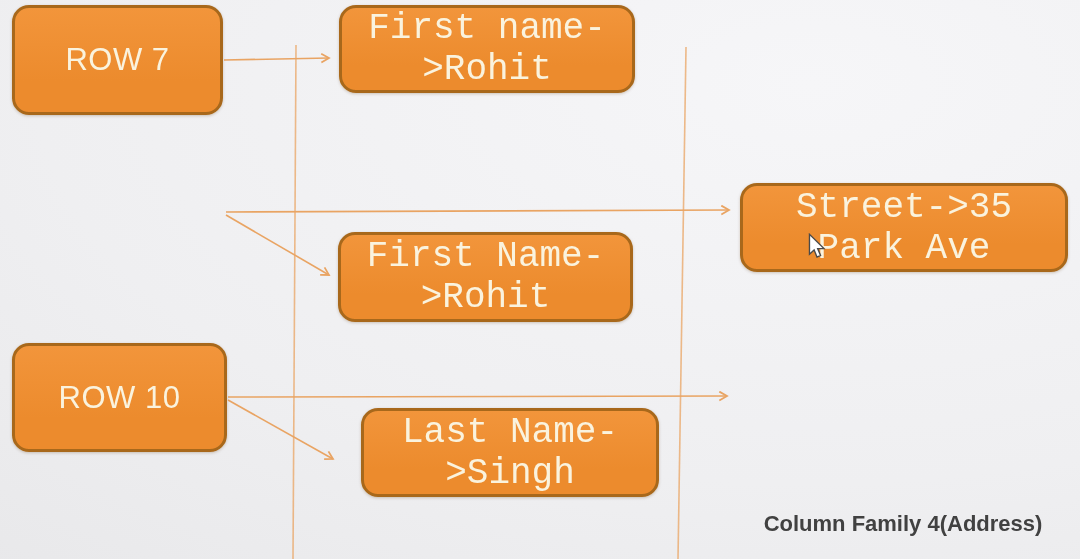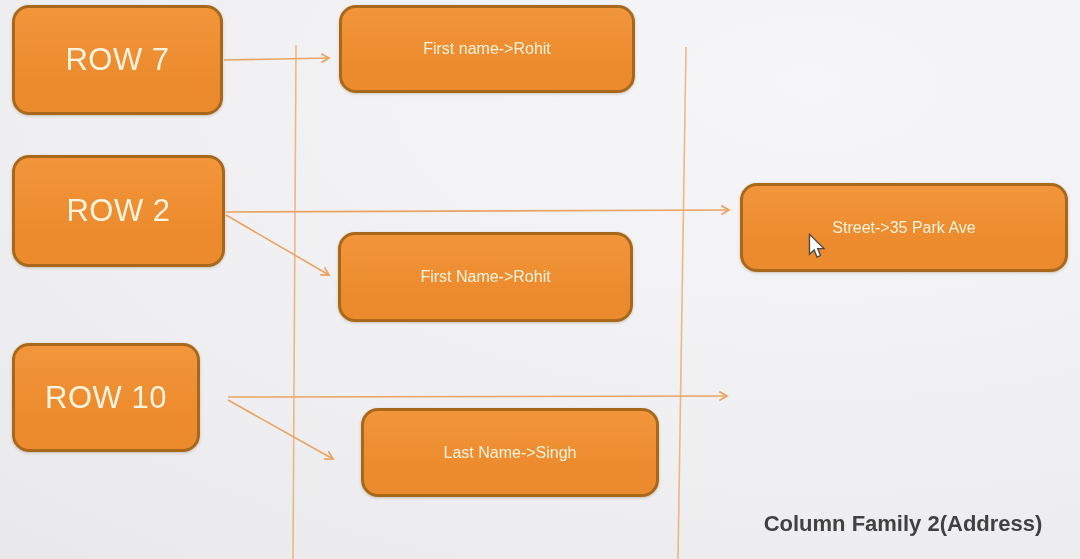--- a/index.html
+++ b/index.html
@@ -48,21 +48,21 @@
     align-items: center;
     justify-content: center;
     background: linear-gradient(180deg, var(--box-fill-top) 0%, var(--box-fill) 70%);
     border: 3px solid var(--box-border);
     border-radius: 17px;
     color: var(--box-text);
     text-align: center;
     box-shadow: 0 1px 3px rgba(90, 50, 0, 0.25);
   }
   .row-box { font-size: 31px; letter-spacing: 0.5px; }
-  .cell-box { font-size: 16px; }
+  .cell-box { font-size: 36px; font-family: Liberation Mono, monospace; }
 
   .cf-label {
     position: absolute;
     font-size: 22px;
     font-weight: bold;
     color: var(--label-text);
     text-align: center;
     white-space: nowrap;
   }
 
@@ -94,25 +94,22 @@
     <line class="conn" x1="226" y1="212" x2="729" y2="210" marker-end="url(#arrowhead)"></line>
     <line class="conn" x1="226" y1="215" x2="329" y2="275" marker-end="url(#arrowhead)"></line>
     <line class="conn" x1="228" y1="397" x2="727" y2="396" marker-end="url(#arrowhead)"></line>
     <line class="conn" x1="228" y1="400" x2="333" y2="459" marker-end="url(#arrowhead)"></line>
   </svg>
 
   <div class="box row-box" style="left:12px; top:5px; width:211px; height:110px;">
     <span>ROW 7</span>
   </div>
 
-  <div class="box row-box" style="left:12px; top:155px; width:213px; height:112px;">
-    <span>ROW 2</span>
-  </div>
 
-  <div class="box row-box" style="left:12px; top:343px; width:188px; height:109px;">
+  <div class="box row-box" style="left:12px; top:343px; width:215px; height:109px;">
     <span>ROW 10</span>
   </div>
 
   <div class="box cell-box" style="left:339px; top:5px; width:296px; height:88px;">
     <span>First name-&gt;Rohit</span>
   </div>
 
   <div class="box cell-box" style="left:338px; top:232px; width:295px; height:90px;">
     <span>First Name-&gt;Rohit</span>
   </div>
@@ -120,19 +117,19 @@
   <div class="box cell-box" style="left:345px; top:408px; width:298px; height:89px;margin-left:16px;">
     <span>Last Name-&gt;Singh</span>
   </div>
 
   <div class="box cell-box" style="left:740px; top:183px; width:328px; height:89px;">
     <span>Street-&gt;35 Park Ave</span>
   </div>
 
 
 
-  <div class="cf-label" style="left:748px; top:511px; width:310px;">Column Family 2(Address)</div>
+  <div class="cf-label" style="left:748px; top:511px; width:310px;">Column Family 4(Address)</div>
 
   <svg id="cursor" viewBox="0 0 13 19" xmlns="http://www.w3.org/2000/svg">
     <path d="M1,1 L1,15.5 L4.4,12.4 L6.5,17.6 L9.1,16.4 L7,11.4 L11.6,11.4 Z" fill="#FFFFFF" stroke="#4A4A4A" stroke-width="1"></path>
   </svg>
 
 </div>
 
 </body></html>

